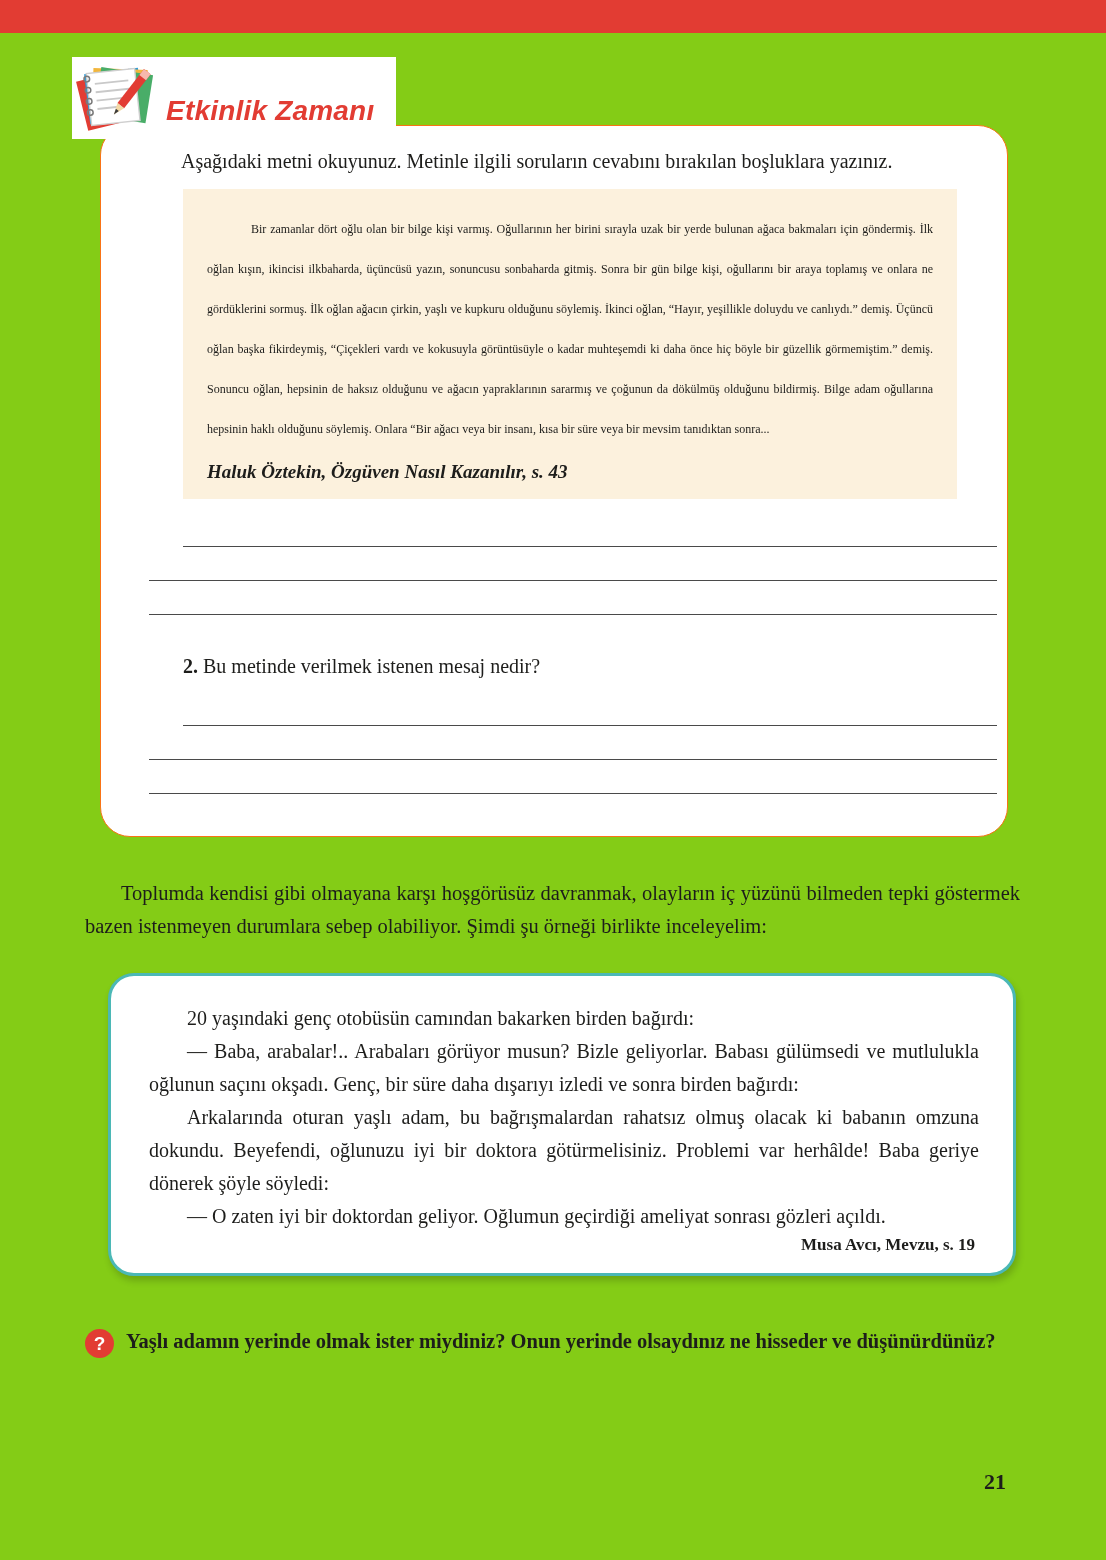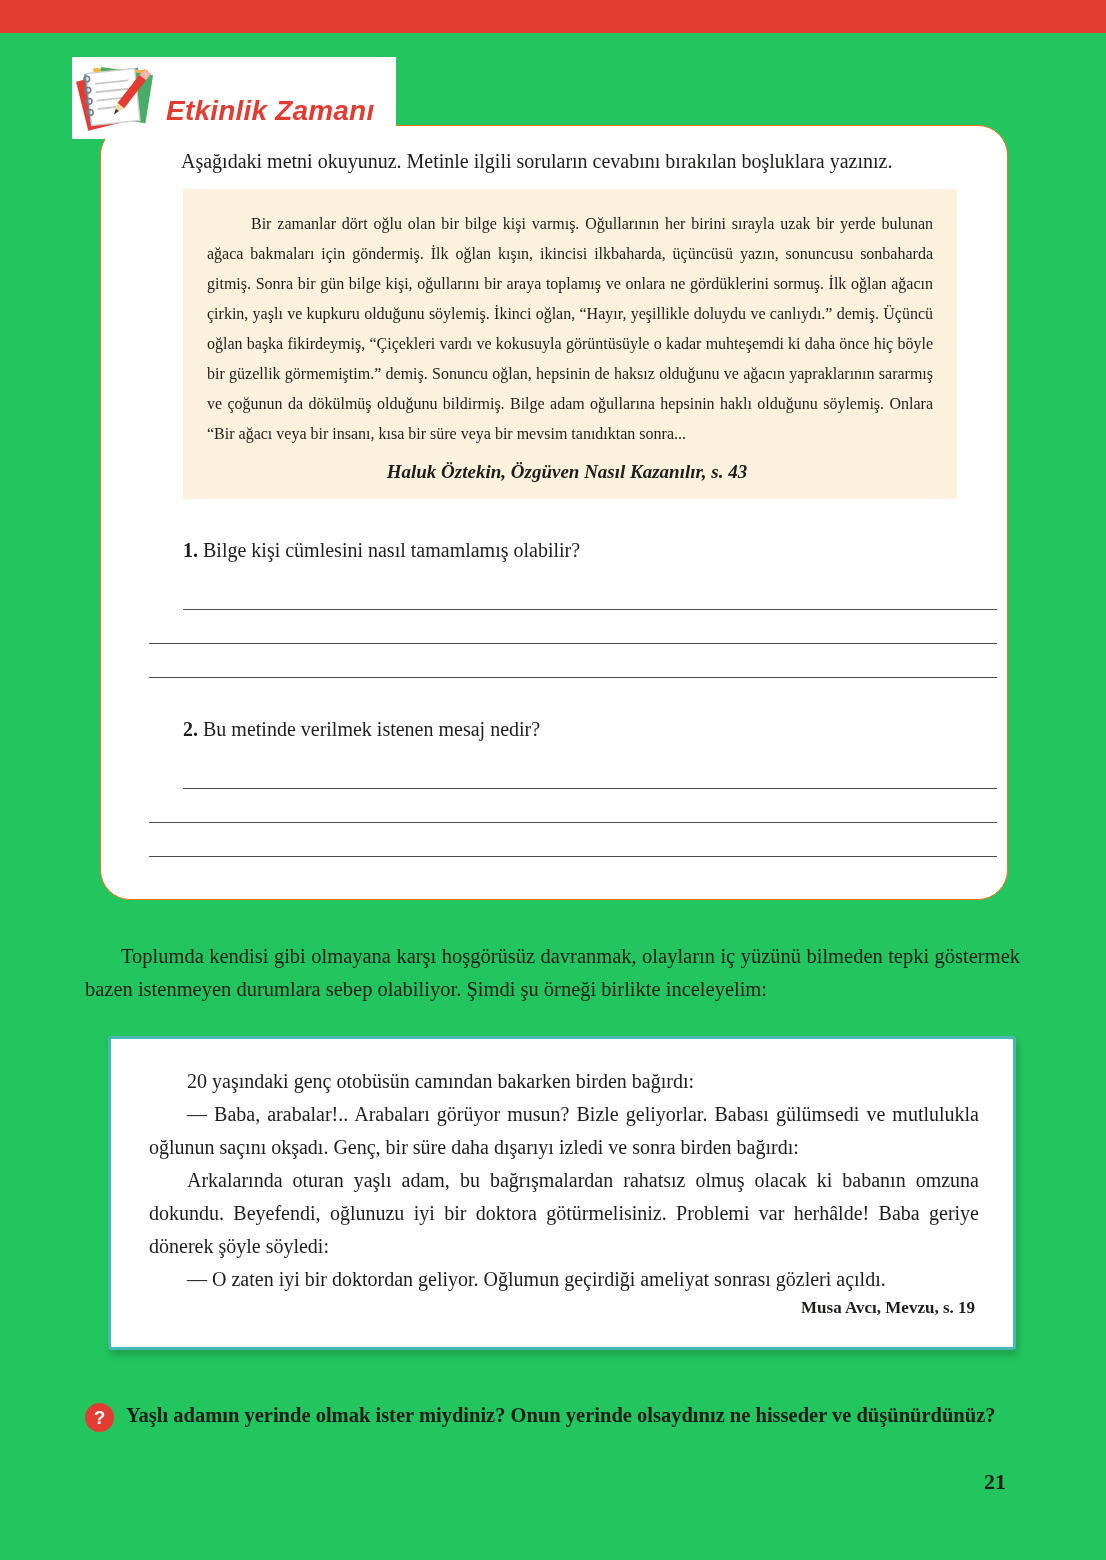--- a/index.html
+++ b/index.html
@@ -1,19 +1,19 @@
 <!DOCTYPE html>
 <html><head>
 <meta charset="utf-8">
 <style>
   html,body{margin:0;padding:0;background:#ffffff;}
   .page{
     position:relative;
     width:1106px;height:1560px;
-    background:#22c55e;
+    background:#84cc16;
     font-family:"Liberation Serif", serif;
     color:#1d1d1b;
     overflow:hidden;
   }
   .topbar{
     width:100%;height:33px;
     background:#e23c33;
   }
   .content{
     padding:0 86px 0 85px;
@@ -48,28 +48,28 @@
     margin:0 0 16px 0;
     font-size:20px;
   }
   .passage{
     background:#fcf1dd;
     padding:20px 24px 16px 24px;
     margin:0 0 0 2px;
   }
   .passage-text{
     margin:0;
-    font-size:16px;line-height:30px;
+    font-size:12px;line-height:40px;
     text-align:justify;
     text-indent:44px;
   }
   .passage-source{
     margin:12px 6px 0 0;
     font-size:19px;font-weight:bold;font-style:italic;
-    text-align:center;
+    text-align:left;
   }
   .question{
     margin:40px 0 0 2px;
     font-size:20px;
   }
   .answer-lines{margin-right:-40px;}
   .answer-lines .line{
     height:33px;
     border-bottom:1.4px solid #4a4a4a;
   }
@@ -79,22 +79,22 @@
   .intro{
     margin:40px 0 0 0;
     font-size:20.5px;line-height:33px;
     text-align:justify;
     text-indent:36px;
   }
   
   .story-box{
     margin:30px 4px 4px 23px;
     border:3px solid #4bb8b6;
-    border-radius:4px;
-    padding:26px 34px 29px 38px;
+    border-radius:26px;
+    padding:26px 34px 18px 38px;
     background:#fff;
     box-shadow:2px 5px 7px rgba(0,0,0,0.18);
   }
   .story-p{
     margin:0;
     font-size:20px;line-height:33px;
     text-align:justify;
     text-indent:38px;
   }
   .story-source{
@@ -171,21 +171,20 @@
 
       <div class="activity-box">
 
         <p class="instruction">Aşağıdaki metni okuyunuz. Metinle ilgili soruların cevabını bırakılan boşluklara yazınız.</p>
 
         <div class="passage">
           <p class="passage-text">Bir zamanlar dört oğlu olan bir bilge kişi varmış. Oğullarının her birini sırayla uzak bir yerde bulunan ağaca bakmaları için göndermiş. İlk oğlan kışın, ikincisi ilkbaharda, üçüncüsü yazın, sonuncusu sonbaharda gitmiş. Sonra bir gün bilge kişi, oğullarını bir araya toplamış ve onlara ne gördüklerini sormuş. İlk oğlan ağacın çirkin, yaşlı ve kupkuru olduğunu söylemiş. İkinci oğlan, “Hayır, yeşillikle doluydu ve canlıydı.” demiş. Üçüncü oğlan başka fikirdeymiş, “Çiçekleri vardı ve kokusuyla görüntüsüyle o kadar muhteşemdi ki daha önce hiç böyle bir güzellik görmemiştim.” demiş. Sonuncu oğlan, hepsinin de haksız olduğunu ve ağacın yapraklarının sararmış ve çoğunun da dökülmüş olduğunu bildirmiş. Bilge adam oğullarına hepsinin haklı olduğunu söylemiş. Onlara “Bir ağacı veya bir insanı, kısa bir süre veya bir mevsim tanıdıktan sonra...</p>
           <p class="passage-source">Haluk Öztekin, Özgüven Nasıl Kazanılır, s. 43</p>
         </div>
 
-        <p class="question"><b>1.</b> <span>Bilge kişi cümlesini nasıl tamamlamış olabilir?</span></p>
         <div class="answer-lines">
           <div class="line first"></div>
           <div class="line full"></div>
           <div class="line full"></div>
         </div>
 
         <p class="question"><b>2.</b> <span>Bu metinde verilmek istenen mesaj nedir?</span></p>
         <div class="answer-lines">
           <div class="line first"></div>
           <div class="line full"></div>

